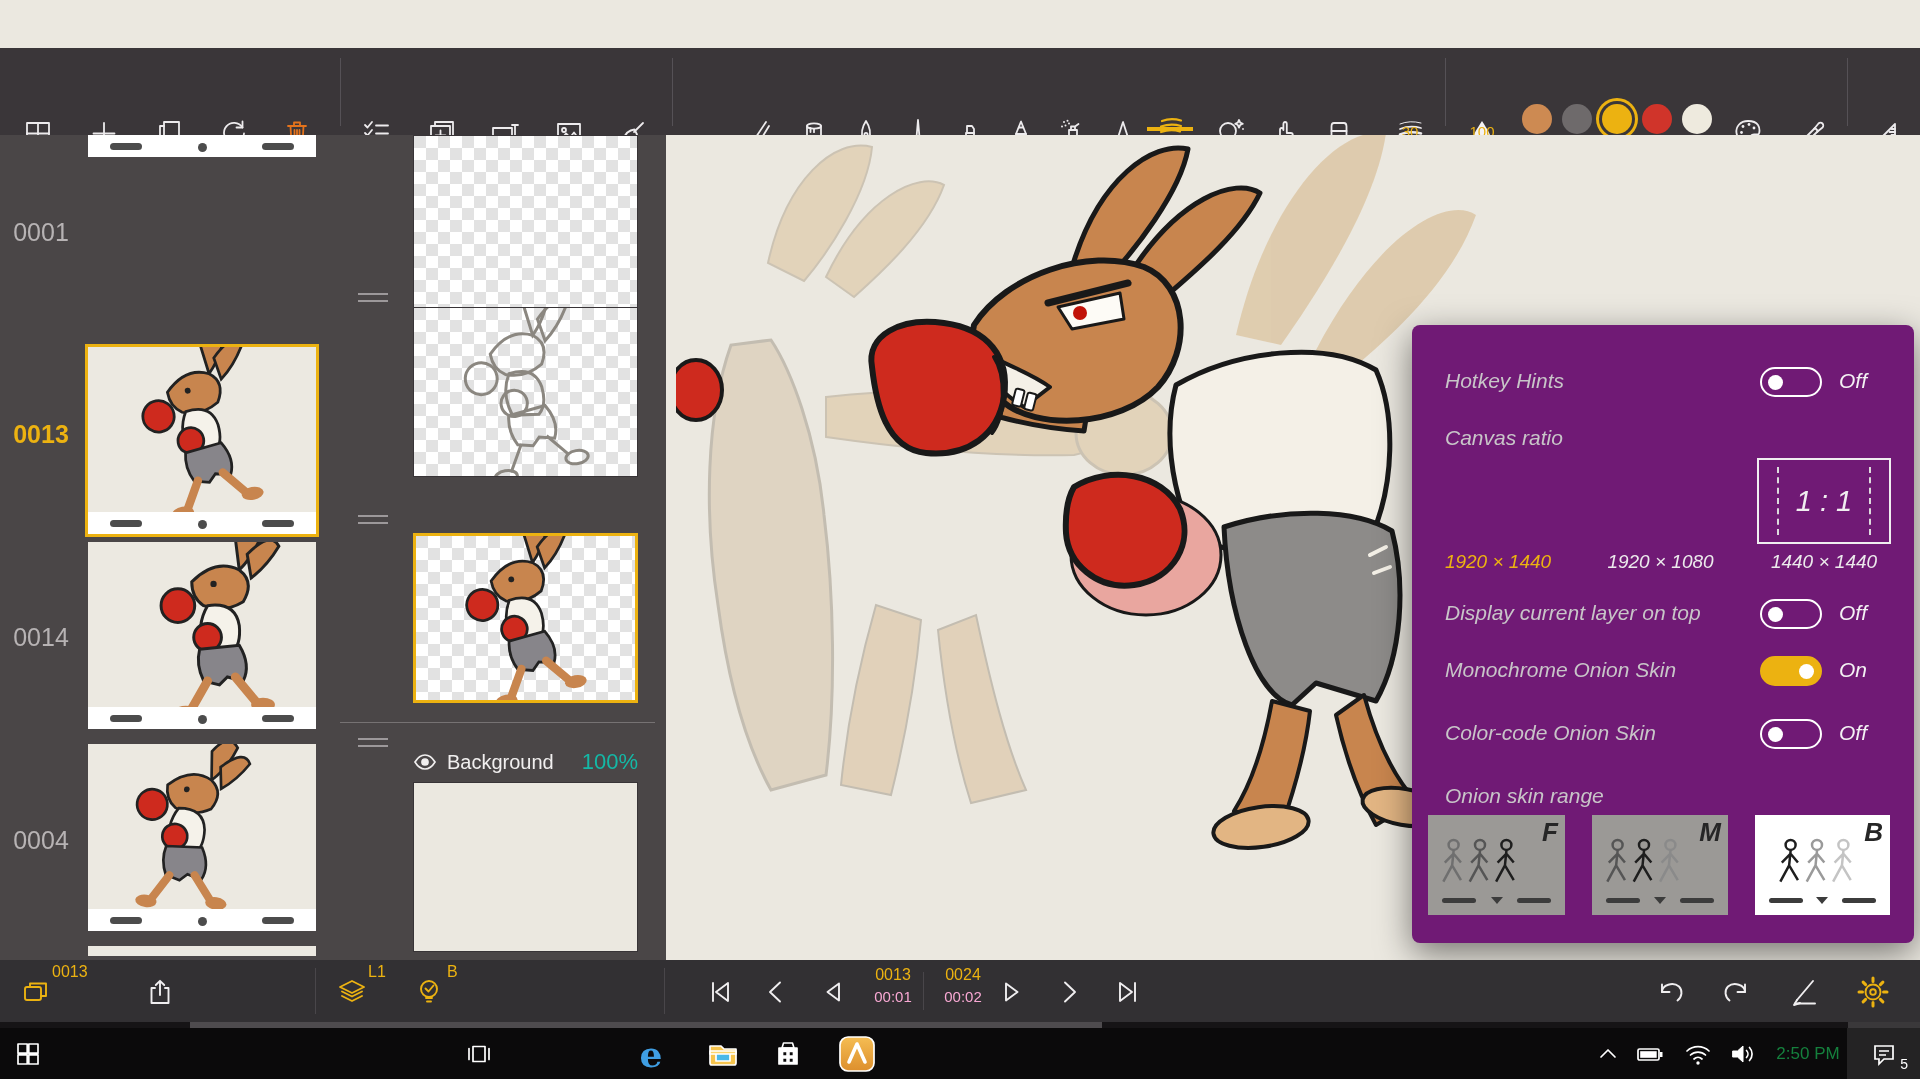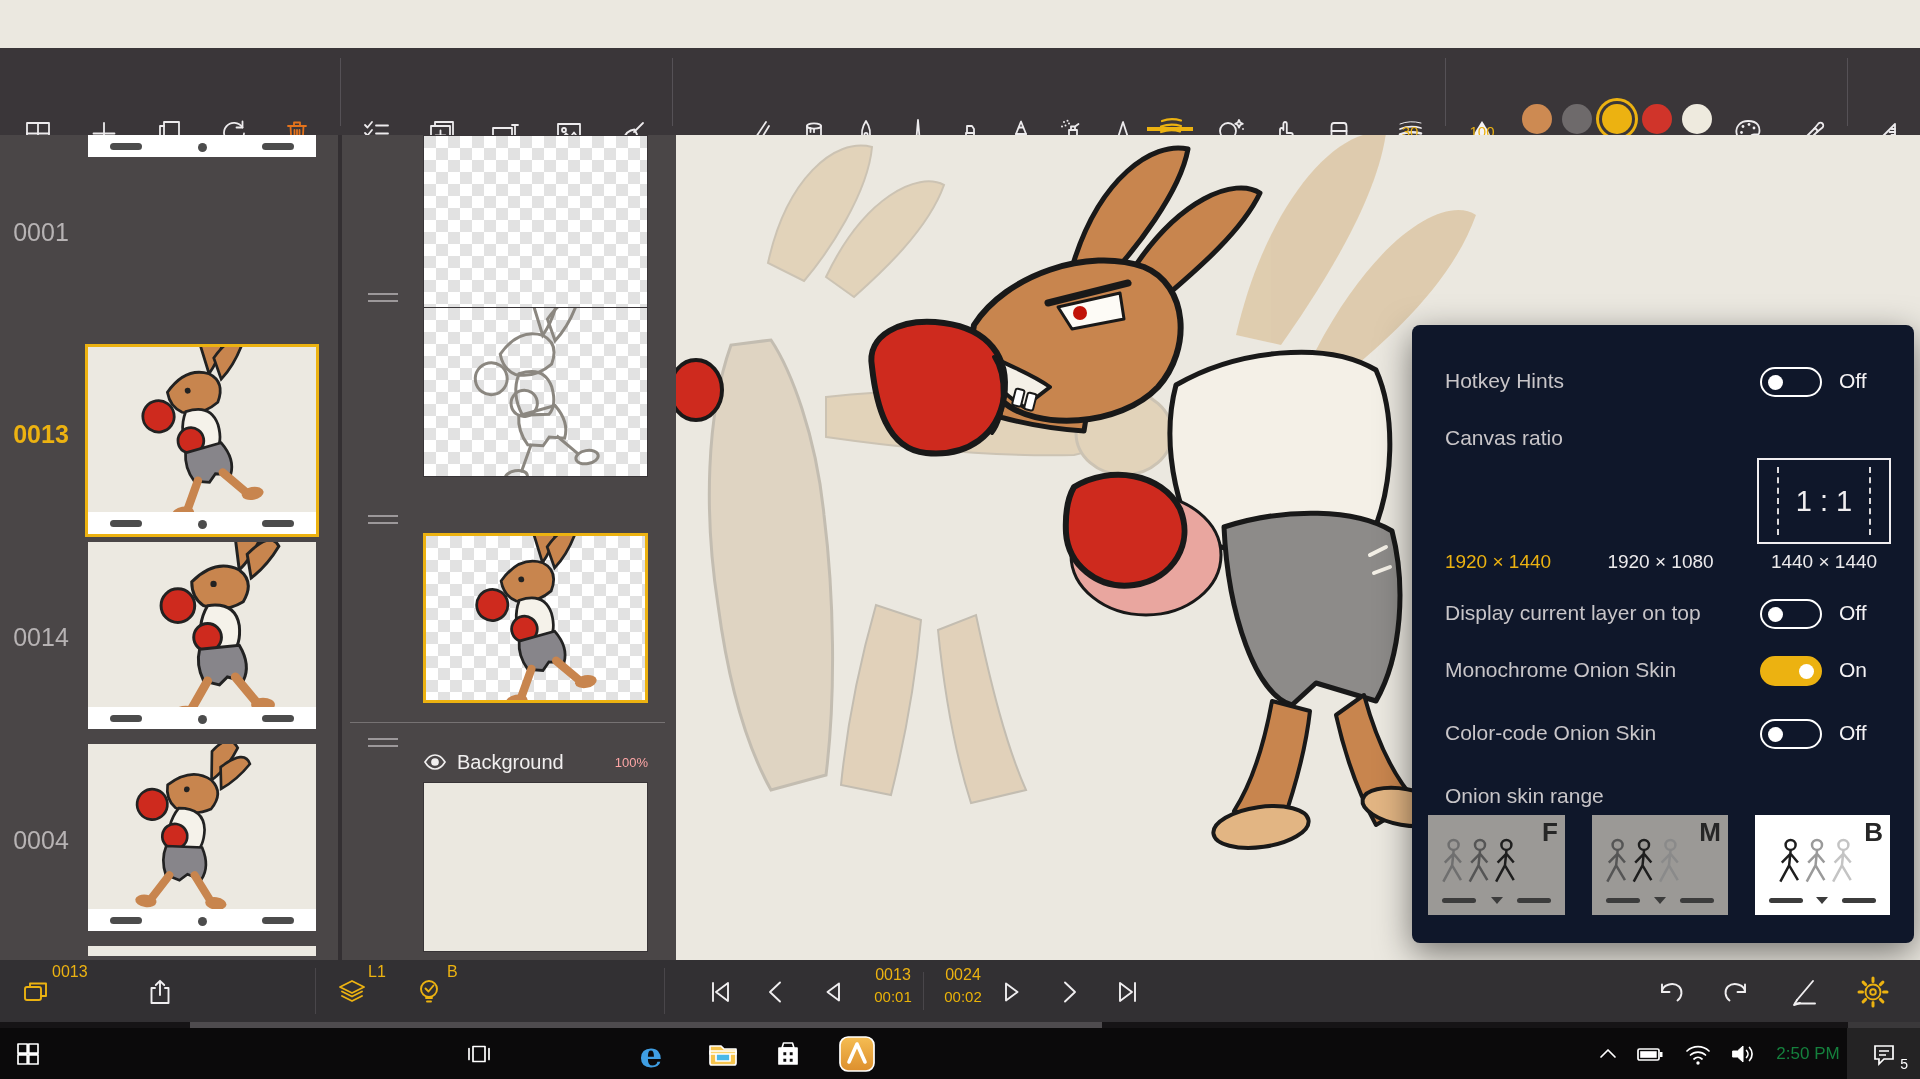--- a/index.html
+++ b/index.html
@@ -18,49 +18,49 @@
   .tbi{position:absolute;top:65px;width:40px;height:40px;margin-left:-20px;display:flex;align-items:center;justify-content:center;color:#edebed;}
   .tbi svg{stroke:currentColor;fill:none;stroke-width:1.8;stroke-linecap:round;stroke-linejoin:round;}
   .tbdiv{position:absolute;top:10px;height:68px;width:1px;background:#555156;}
   .tbnum{position:absolute;top:75px;width:60px;margin-left:-30px;text-align:center;color:#ecb211;font-size:15px;}
   .sel-underline{position:absolute;top:79px;width:46px;height:4px;margin-left:-23px;background:#ecb211;}
   .swatch{position:absolute;top:56px;width:30px;height:30px;margin-left:-15px;border-radius:50%;}
   .swatch.sel{box-shadow:0 0 0 3px #3a3639,0 0 0 6px #ecb211;}
 
   
   .frames-panel{position:absolute;left:0;top:135px;width:338px;height:825px;background:#4a4647;}
-  .layers-panel{position:absolute;left:342px;top:135px;width:334px;height:825px;background:#4a4647;overflow:hidden;}
+  .layers-panel{position:absolute;left:332px;top:135px;width:334px;height:825px;background:#4a4647;overflow:hidden;}
   .seam{position:absolute;top:135px;height:825px;background:#332f32;}
   .fnum{position:absolute;left:0;width:82px;text-align:center;font-size:25px;color:#b7b3b4;font-weight:400;}
   .fnum.sel{color:#ecb211;font-weight:700;}
   .frame{position:absolute;left:88px;width:228px;background:#ece9e1;}
   .frame.sel{outline:3px solid #ecb211;}
   .fimg{position:relative;width:228px;overflow:hidden;background:#ece9e1;}
   .fstrip{position:relative;width:228px;height:22px;background:#fff;}
   .fstrip .dash{position:absolute;top:8px;width:32px;height:7px;border-radius:4px;background:#4c4c4c;}
   .fstrip .dot{position:absolute;top:8px;width:9px;height:9px;border-radius:50%;background:#4c4c4c;left:110px;}
   .badge12{position:absolute;left:10px;top:108px;width:53px;height:53px;border-radius:50%;background:#141414;
            color:#fff;font-size:18px;display:flex;align-items:center;justify-content:center;}
   .lthumb{position:absolute;left:81px;width:225px;border:1px solid #383437;box-sizing:border-box;
           background:repeating-conic-gradient(#ffffff 0 25%, #e2e2e2 0 50%) 0 0/24px 24px;overflow:hidden;}
   .lthumb.sel{border:3px solid #ecb211;}
   .lhandle{position:absolute;left:26px;width:30px;}
   .lhandle div{height:2px;background:#9c989a;margin-bottom:5px;}
   .lrow{position:absolute;left:81px;width:225px;display:flex;align-items:center;color:#f1efef;font-size:20px;}
   .lrow .eye{margin-right:10px;color:#f1efef;}
-  .lrow .pct{margin-left:auto;font-size:13px;color:#fca5a5;}
+  .lrow .pct{margin-left:auto;font-size:22px;color:#14b8a6;}
   .lrow.sel .lname{color:#ecb211;font-weight:700;}
   .ldiv{position:absolute;left:8px;width:315px;height:1px;background:#767273;}
 
   
   .canvas{position:absolute;left:676px;top:135px;width:1244px;height:825px;background:#ebe8e0;}
 
   
-  .settings{position:absolute;left:1412px;top:325px;width:502px;height:618px;background:#0f172a;border-radius:8px;
-            box-shadow:0 10px 34px rgba(0,0,0,.5);color:#c8c5c8;}
+  .settings{position:absolute;left:1412px;top:325px;width:502px;height:618px;background:#701a75;border-radius:8px;
+            box-shadow:0 10px 34px rgba(0,0,0,.5);color:#c8c5c8;font-style:italic;}
   .slabel{position:absolute;left:33px;font-size:21px;font-weight:400;color:#c8c5c8;}
   .tstate{position:absolute;left:427px;font-size:21px;color:#f4f2f4;}
   .toggle{position:absolute;left:348px;width:62px;height:30px;border:2px solid #fff;border-radius:16px;box-sizing:border-box;}
   .toggle .knob{width:15px;height:15px;border-radius:50%;background:#fff;margin-top:5.5px;margin-left:6px;}
   .toggle.on{background:#ecb211;border-color:#ecb211;}
   .toggle.on .knob{margin-left:37px;}
   .ratio{position:absolute;top:133px;height:86px;border:2px solid #f0eef0;box-sizing:border-box;
          display:flex;align-items:center;justify-content:center;font-size:29px;color:#f0eef0;}
   .ratio.sel{border-color:#ecb211;color:#ecb211;}
   .hguide{position:absolute;left:7px;right:7px;border-top:2px dashed #dddbdd;}
@@ -74,21 +74,21 @@
 
   
   .bottombar{position:absolute;left:0;top:960px;width:1920px;height:62px;background:#323033;}
   .bbdiv{position:absolute;top:8px;height:46px;width:1px;background:#49464a;}
   .bbi{position:absolute;top:14px;width:36px;height:36px;display:flex;align-items:center;justify-content:center;color:#f0eef0;}
   .bbi svg{stroke:currentColor;fill:none;stroke-width:1.9;stroke-linecap:round;stroke-linejoin:round;}
   .bbi.yellow{color:#ecb211;}
   .bbadge{position:absolute;top:3px;font-size:16px;color:#ecb211;}
   .counter{position:absolute;top:6px;width:70px;text-align:center;}
   .counter .f{color:#ecb211;font-size:16px;}
-  .counter .t{color:#eab308;font-size:15px;margin-top:4px;}
+  .counter .t{color:#f9a8d4;font-size:15px;margin-top:4px;}
 
   .scrollstrip{position:absolute;left:0;top:1022px;width:1920px;height:6px;background:#161416;}
   .scrollstrip .thumb{position:absolute;top:0;height:6px;background:#4e4b4e;}
 
   
   .taskbar{position:absolute;left:0;top:1028px;width:1920px;height:51px;background:#0b0a0b;}
   .tki{position:absolute;top:0;height:51px;display:flex;align-items:center;justify-content:center;color:#fff;}
   .tki svg{stroke:currentColor;fill:none;stroke-width:1.7;stroke-linecap:round;stroke-linejoin:round;}
   .searchbox{position:absolute;left:55px;top:0;width:400px;height:51px;background:#4b474b;display:flex;align-items:center;}
   .searchbox .ph{color:#bab7ba;font-size:20px;margin-left:14px;}

